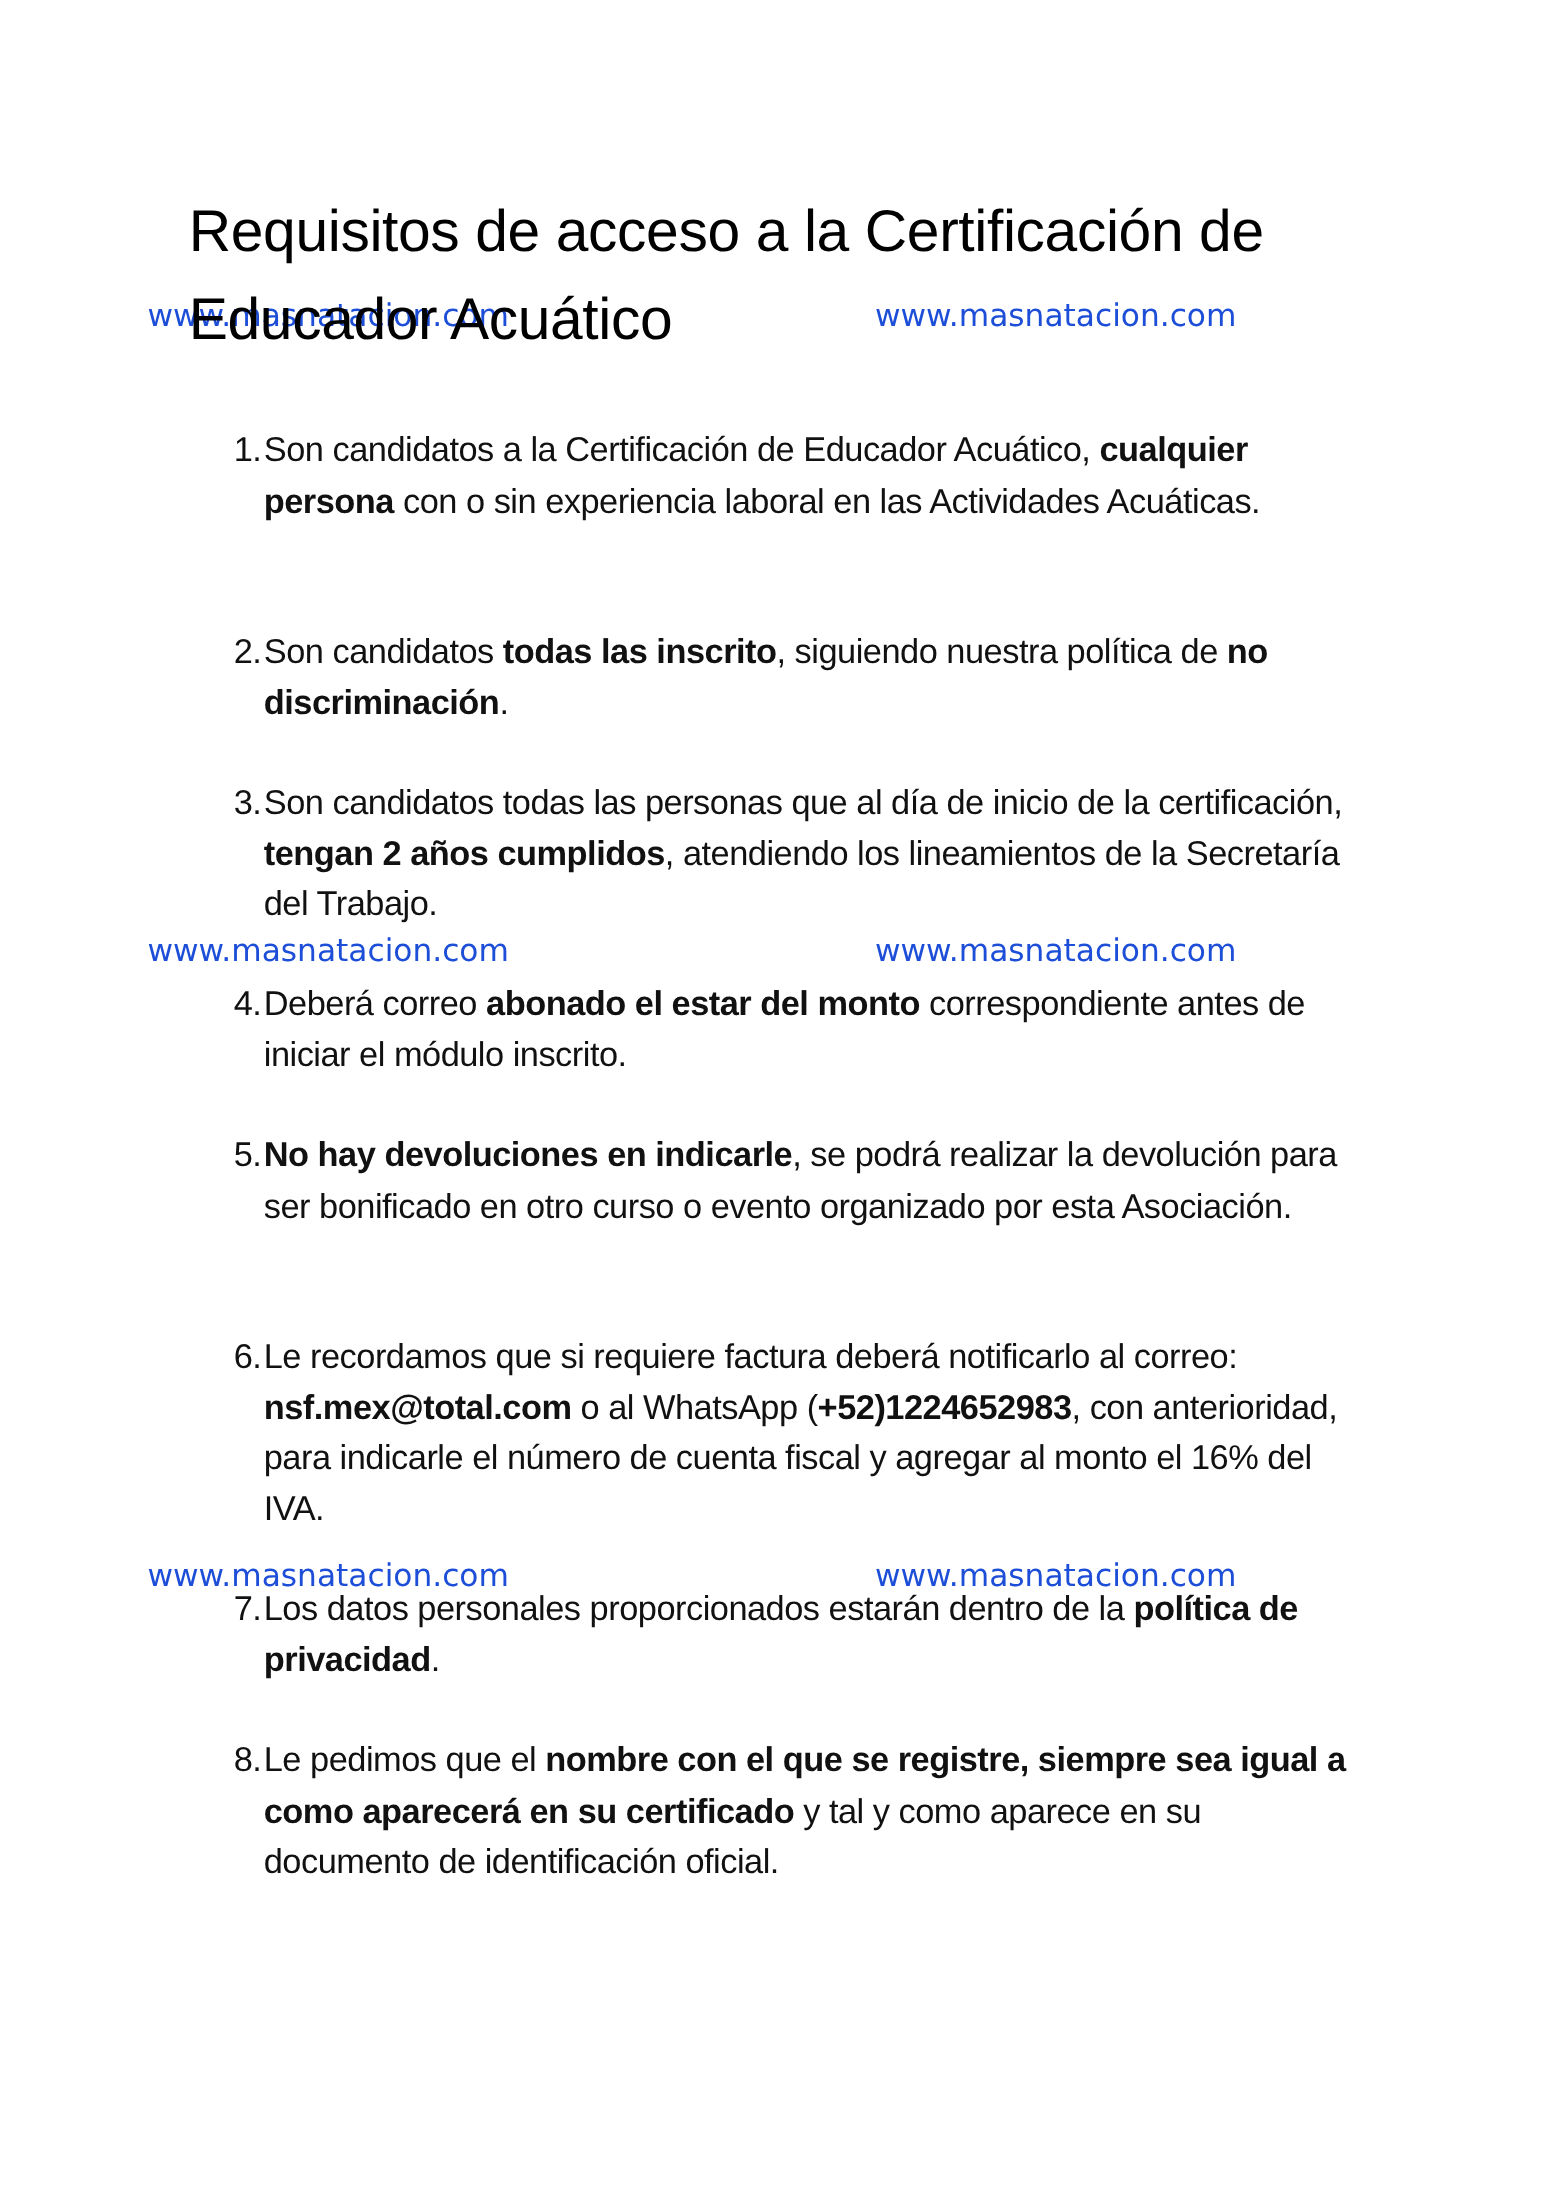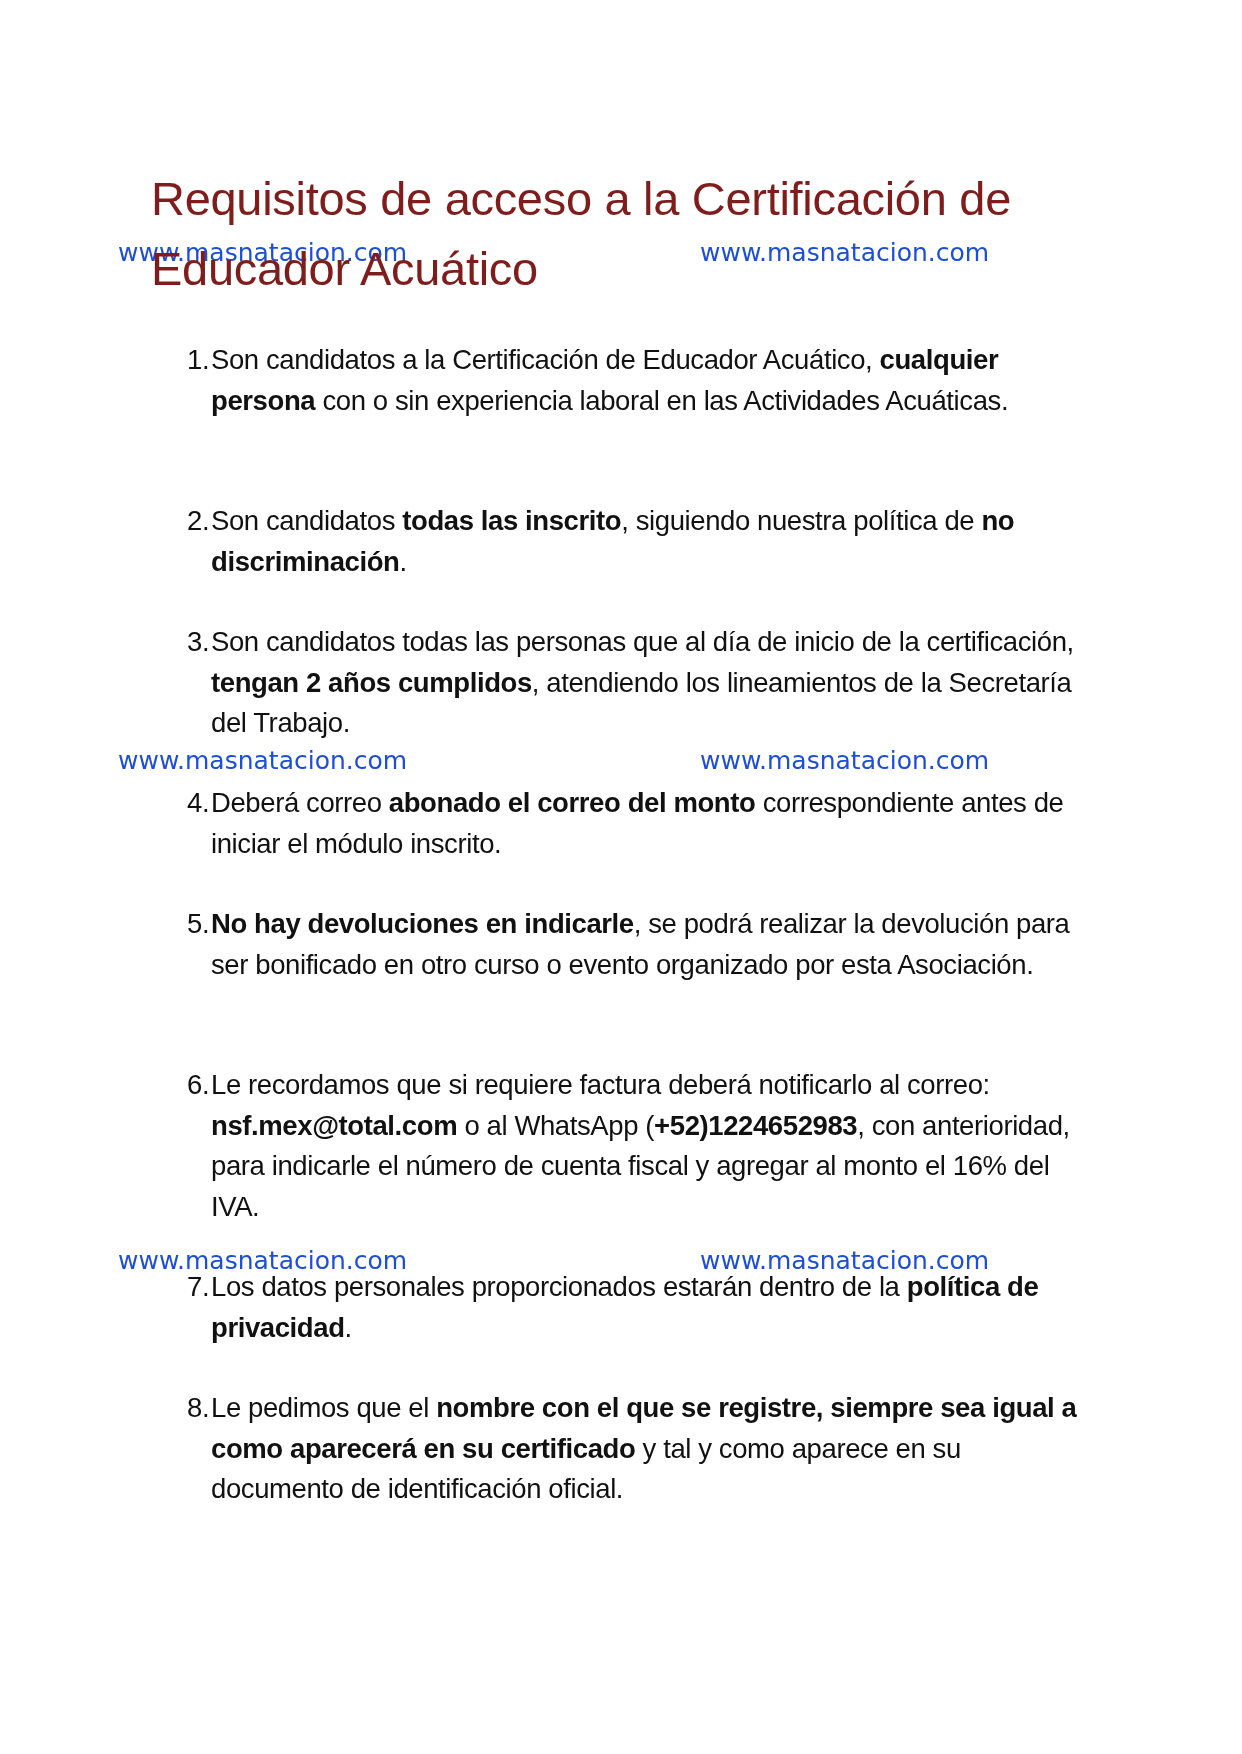--- a/index.html
+++ b/index.html
@@ -1,21 +1,21 @@
 <!DOCTYPE html>
 <html><head>
 <meta charset="utf-8">
 <style>
   html, body { margin: 0; padding: 0; background: #ffffff; }
   body { width: 1242px; height: 1754px; position: relative; overflow: hidden;
          font-family: "Liberation Sans", "DejaVu Sans", sans-serif; color: #111111; }
   .page { position: absolute; left: 0; top: 0; width: 1242px; height: 1754px; }
-  .title { position: absolute; left: 151px; top: 164px; width: 960px; margin: 0;
+  .title { position: absolute; left: 151px; top: 150px; width: 960px; margin: 0;
            font-weight: normal; font-size: 47px; line-height: 70px; letter-spacing: -0.3px;
-           font-family: "Liberation Sans", sans-serif; color: #7f1d1d; z-index: 2; }
+           font-family: "Liberation Sans", sans-serif; color: #000000; z-index: 2; }
   .watermark { position: absolute; font-family: "DejaVu Sans", sans-serif; font-size: 25px;
                color: #1d4ed8; letter-spacing: 0px; z-index: 1; white-space: nowrap; text-align: right; }
   .req-list { position: absolute; left: 0; top: 0; margin: 0; padding: 0; list-style: none; z-index: 2; }
   .req-item { position: absolute; left: 187px; width: 910px; font-size: 27.5px; line-height: 40.5px;
               font-family: "Liberation Sans", sans-serif; letter-spacing: -0.4px; }
   .req-num { position: absolute; left: 0; top: 0; }
   .req-text { display: block; margin-left: 24px; }
   .req-text b { font-weight: bold; }
 </style>
 </head>
@@ -43,21 +43,21 @@
     <li class="req-item" style="top:501px;">
       <span class="req-num">2.</span>
       <span class="req-text"><span>Son candidatos </span><b>todas las inscrito</b><span>, siguiendo nuestra política de </span><b>no discriminación</b><span>.</span></span>
     </li>
     <li class="req-item" style="top:622px;">
       <span class="req-num">3.</span>
       <span class="req-text"><span> Son candidatos todas las personas que al día de inicio de la certificación, </span><b>tengan 2 años cumplidos</b><span>, atendiendo los lineamientos de la Secretaría del Trabajo.</span></span>
     </li>
     <li class="req-item" style="top:783px;">
       <span class="req-num">4.</span>
-      <span class="req-text"><span>Deberá correo </span><b>abonado el correo del monto</b><span> correspondiente antes de iniciar el módulo inscrito.</span></span>
+      <span class="req-text"><span>Deberá correo </span><b>abonado el estar del monto</b><span> correspondiente antes de iniciar el módulo inscrito.</span></span>
     </li>
     <li class="req-item" style="top:904px;">
       <span class="req-num">5.</span>
       <span class="req-text"><span> </span><b>No hay devoluciones en indicarle</b><span>, se podrá realizar la devolución para ser bonificado en otro curso o evento organizado por esta Asociación.</span></span>
     </li>
     <li class="req-item" style="top:1065px;">
       <span class="req-num">6.</span>
       <span class="req-text"><span> Le recordamos que si requiere factura deberá notificarlo al correo: </span><b>nsf.mex@total.com</b><span> o al WhatsApp (</span><b>+52)1224652983</b><span>, con anterioridad, para indicarle el número de cuenta fiscal y agregar al monto el 16% del IVA.</span></span>
     </li>
     <li class="req-item" style="top:1267px;">

